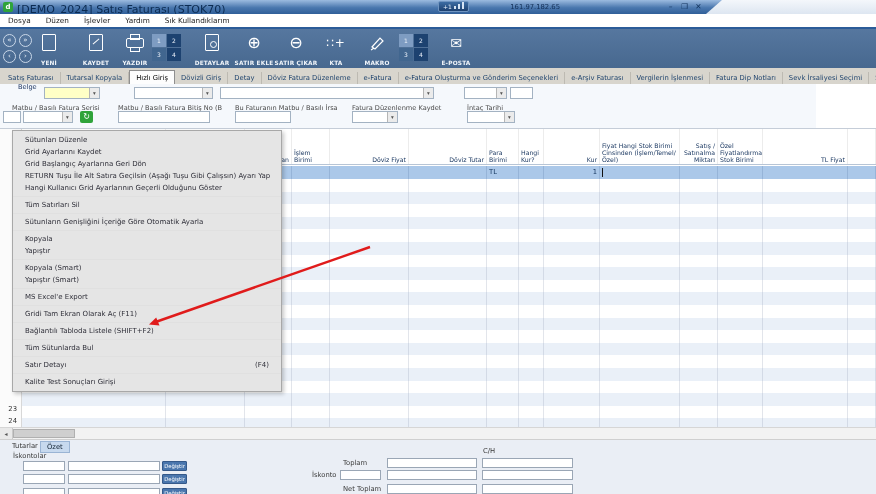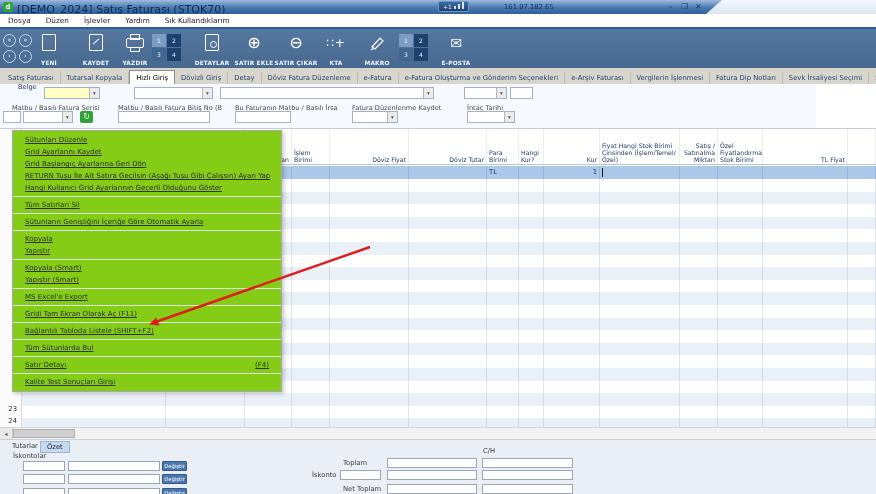--- a/index.html
+++ b/index.html
@@ -13,21 +13,21 @@
   .tb-cut{position:absolute;left:706px;top:0;width:170px;height:14px;
     background:linear-gradient(180deg,#f4f7fb,#dde6f1);clip-path:polygon(16px 0,100% 0,100% 100%,0 100%);}
   .appicon{position:absolute;left:3px;top:2px;width:10px;height:10px;background:#2fa33a;border-radius:2px;
     color:#fff;font-size:7px;line-height:10px;text-align:center;font-weight:bold;}
   .wtitle{position:absolute;left:17px;top:3px;color:#0b2b52;font-size:11px;white-space:nowrap;}
   .sigbadge{position:absolute;left:438px;top:1px;height:11px;padding:0 4px;border-radius:2px;
     background:linear-gradient(180deg,#3c6ca3,#1d4070);border:1px solid #6f94c0;box-sizing:border-box;
     display:flex;align-items:flex-end;gap:2px;}
   .sigbadge .plus{color:#e8f1fb;font-size:6px;line-height:9px;}
   .sigbar{display:inline-block;width:2px;background:#d6e4f4;margin-bottom:2px;}
-  .ip{position:absolute;left:504px;top:3px;width:80px;text-align:left;color:#122f57;font-size:6.8px;}
+  .ip{position:absolute;left:480px;top:3px;width:80px;text-align:right;color:#122f57;font-size:6.8px;}
   .winbtn{position:absolute;top:1px;width:13px;height:11px;text-align:center;color:#10305a;
     font-size:7.5px;line-height:11px;cursor:default;}
 
   
   .menubar{position:absolute;left:0;top:14px;width:876px;height:13px;background:#fff;
     display:flex;gap:15px;padding-left:8px;align-items:center;}
   .menubar span{font-size:7.3px;color:#1c1c1c;}
 
   
   .toolbar{position:absolute;left:0;top:27px;width:876px;height:41px;
@@ -108,22 +108,22 @@
   .bottompanel{position:absolute;left:0;top:439px;width:876px;height:55px;background:#eaeef5;
     border-top:1px solid #cfcfcf;box-sizing:border-box;}
   .btab{position:absolute;top:1px;font-size:6.8px;color:#333;padding:1px 6px;}
   .btab.active{background:#c7d9ee;border:1px solid #9ab4d4;color:#123;}
   .blabel{position:absolute;font-size:6.8px;color:#3a3a3a;white-space:nowrap;}
   .binput{position:absolute;height:10px;background:#fff;border:1px solid #9aa6b5;box-sizing:border-box;}
   .degbtn{position:absolute;width:25px;height:10px;background:#4a76ad;border:1px solid #35598a;
     border-radius:1px;color:#fff;font-size:5.3px;line-height:9px;text-align:center;box-sizing:border-box;}
 
   
-  .ctxmenu{position:absolute;left:12px;top:130px;width:268px;background:#84cc16;
-    border:1px solid #a8a8a8;box-shadow:2px 2px 4px rgba(0,0,0,.22);padding:3px 0;z-index:5;text-decoration:underline;}
+  .ctxmenu{position:absolute;left:12px;top:130px;width:268px;background:#e5e5e5;
+    border:1px solid #a8a8a8;box-shadow:2px 2px 4px rgba(0,0,0,.22);padding:3px 0;z-index:5;}
   .mitem{display:flex;justify-content:space-between;padding:0 12px;font-size:7px;line-height:12px;
     color:#2e2e38;white-space:nowrap;overflow:hidden;}
   .mitem.sep{border-top:1px solid #e0e0e0;margin-top:2px;padding-top:2px;}
   .mshort{color:#2e2e38;}
 
   .arrowsvg{position:absolute;left:0;top:0;z-index:6;pointer-events:none;}
 </style>
 </head>
 <body>
 

